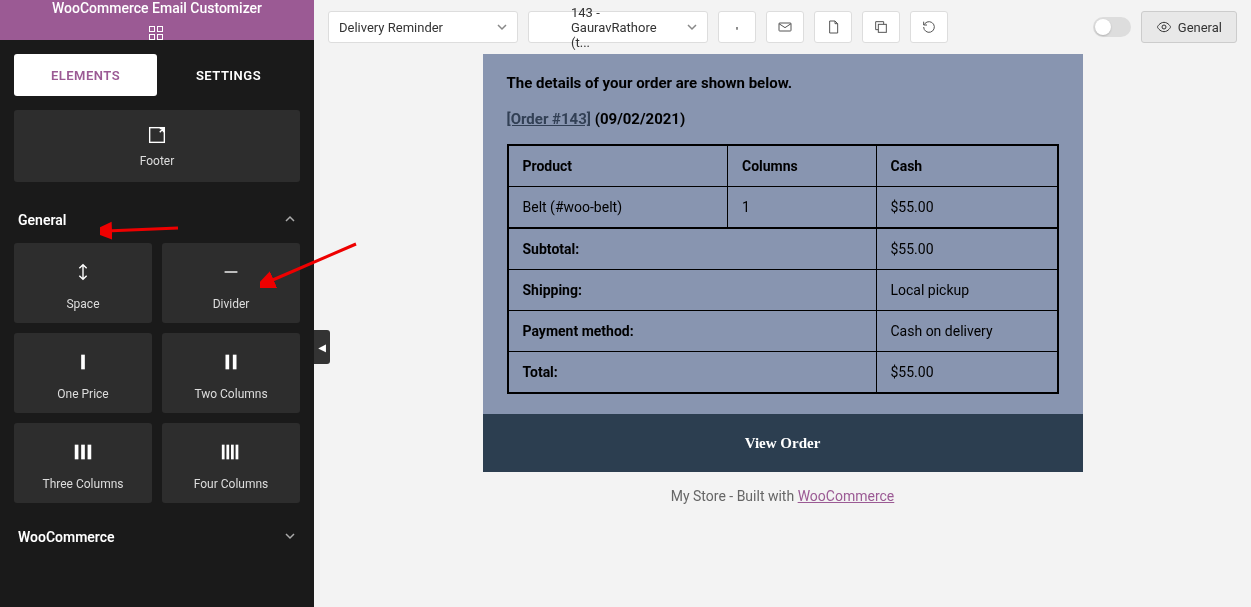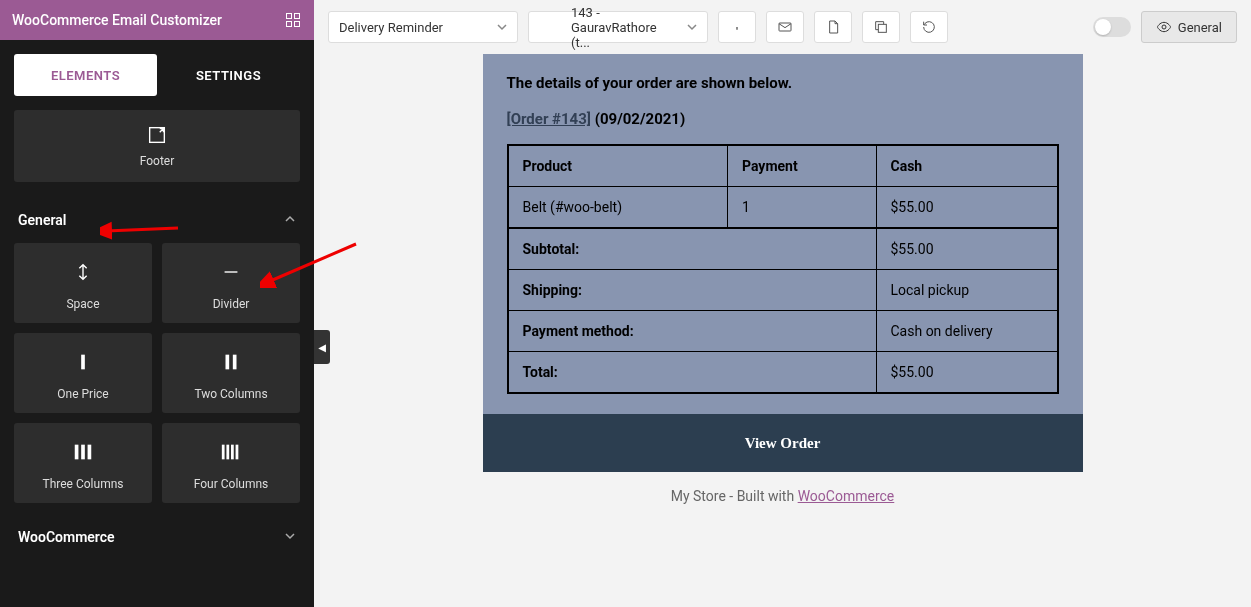--- a/index.html
+++ b/index.html
@@ -1,18 +1,18 @@
 <!DOCTYPE html>
 <html><head>
 <meta charset="utf-8">
 <style>
 * { margin: 0; padding: 0; box-sizing: border-box; font-family: -apple-system, BlinkMacSystemFont, "Segoe UI", Roboto, sans-serif; }
 body { display: flex; width: 1251px; height: 607px; background: #f5f5f5; overflow: hidden; }
 .sidebar { width: 314px; background: #1a1a1a; display: flex; flex-direction: column; flex-shrink: 0; }
-.sidebar-header { background: #9b5a94; height: 40px; display: flex; align-items: center; justify-content: space-between; padding: 0 12px; }
+.sidebar-header { background: #9b5a94; height: 40px; display: flex; align-items: center; justify-content: space-between; padding: 0 12px; flex-direction: column; }
 .sidebar-title { color: #fff; font-size: 14px; font-weight: 500; }
 .grid-icon { color: #fff; display: flex; gap: 2px; flex-wrap: wrap; width: 16px; }
 .grid-icon span { width: 6px; height: 6px; border: 1px solid #fff; }
 .tabs { display: flex; padding: 14px 14px 0; gap: 0; }
 .tab { flex: 1; height: 42px; display: flex; align-items: center; justify-content: center; font-size: 13px; font-weight: 600; letter-spacing: 0.5px; cursor: pointer; }
 .tab-active { background: #fff; color: #9b5a94; border-radius: 3px; }
 .tab-inactive { color: #fff; }
 .scroll-area { flex: 1; overflow-y: auto; padding: 14px; }
 .widget-single { background: #2d2d2d; border-radius: 3px; padding: 14px 0; display: flex; flex-direction: column; align-items: center; gap: 8px; margin-bottom: 14px; }
 .widget-single svg { width: 22px; height: 22px; }
@@ -216,21 +216,21 @@
       <div class="email-body">
         <p class="order-intro">The details of your order are shown below.</p>
         <p class="order-line">
           <a href="#" class="order-link">[Order #143]</a>
           <span class="order-date">(09/02/2021)</span>
         </p>
         <table class="order-table">
           <tbody>
               <tr>
             <th style="width:40%">Product</th>
-            <th style="width:27%">Payment</th>
+            <th style="width:27%">Columns</th>
             <th style="width:33%">Cash</th>
           </tr>
           <tr>
             <td>Belt (#woo-belt)</td>
             <td>1</td>
             <td>$55.00</td>
           </tr>
           <tr class="sep-row">
             <th colspan="2">Subtotal:</th>
             <td>$55.00</td>

